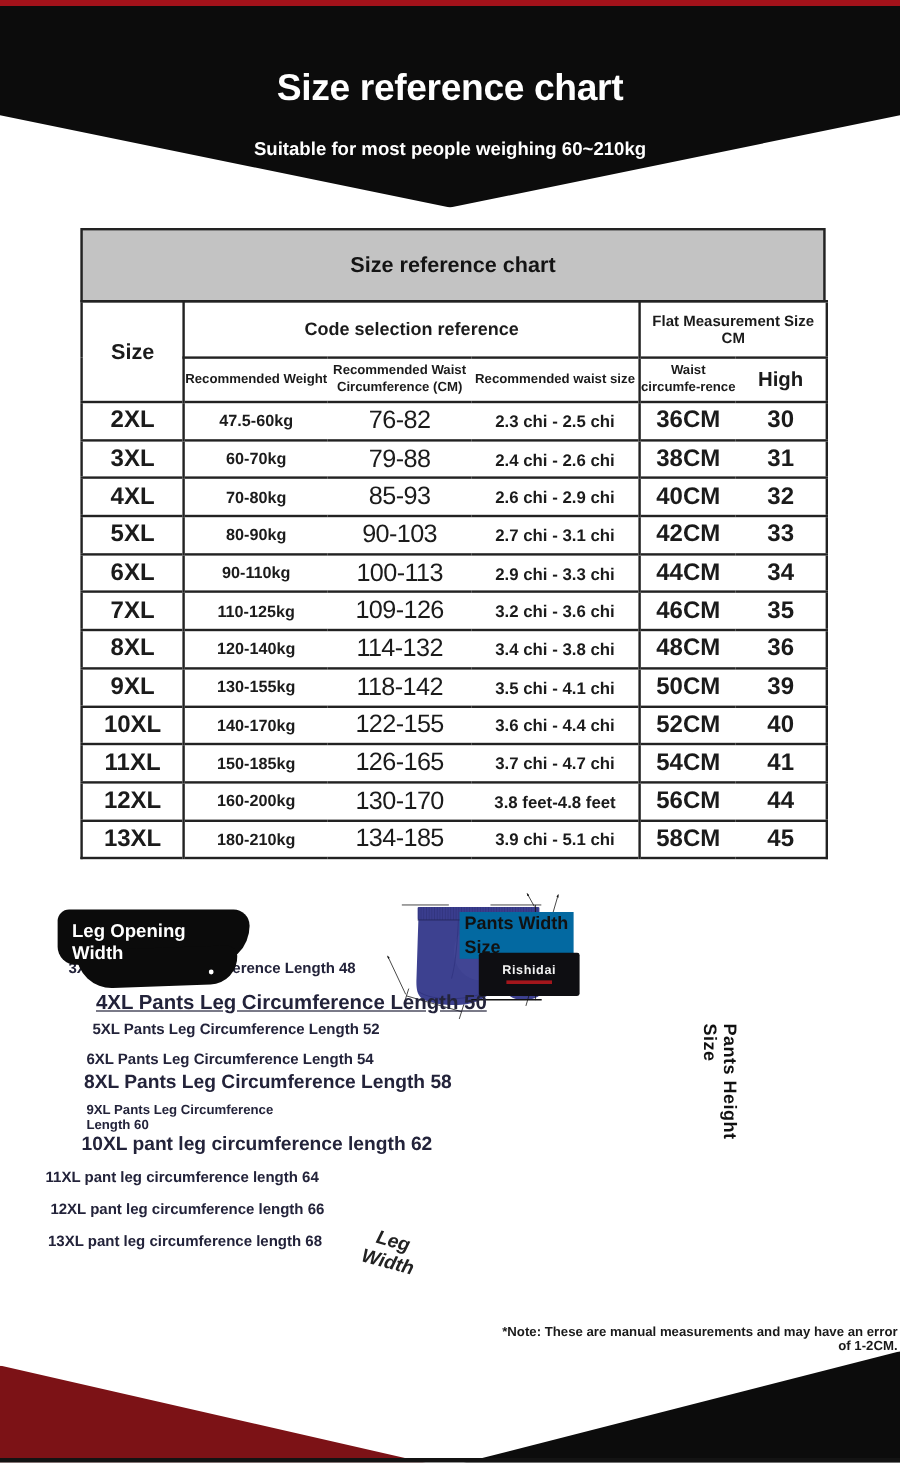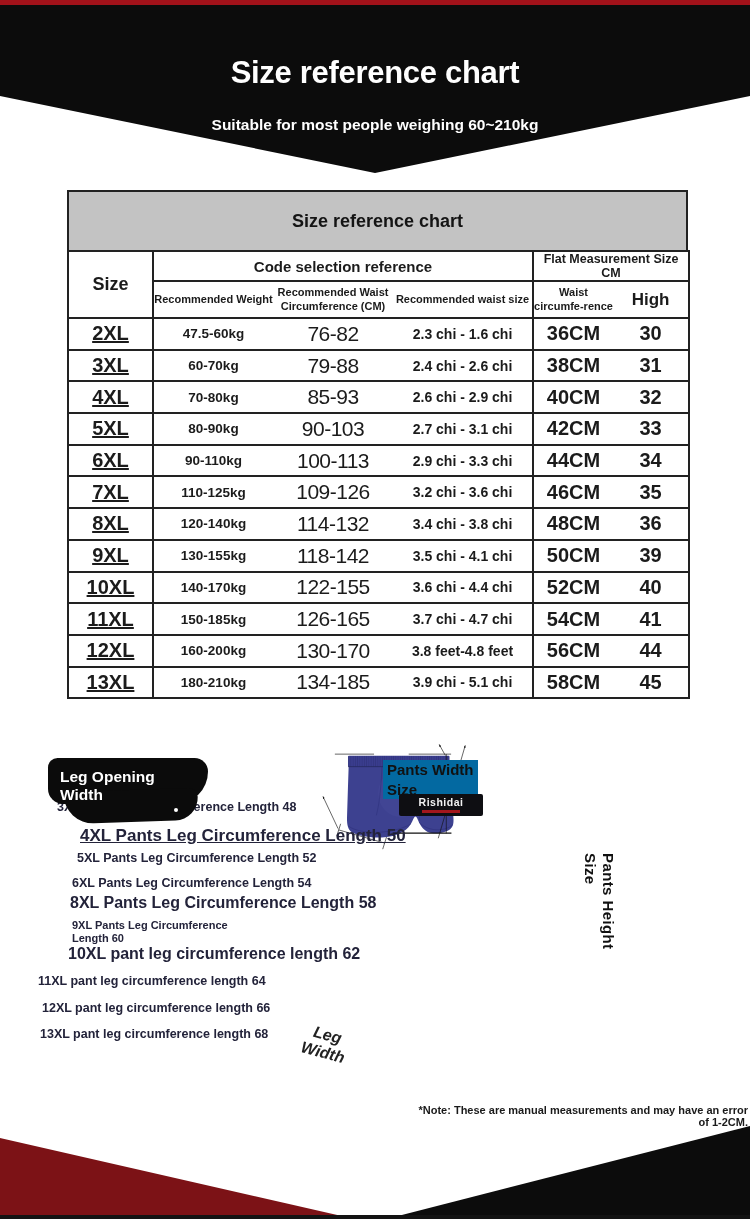--- a/index.html
+++ b/index.html
@@ -17,29 +17,29 @@
 
   
   .table-title-bar{position:absolute;left:67px;top:190px;width:621px;height:62px;background:#c3c3c3;
                    border:2px solid #222;box-sizing:border-box;display:flex;align-items:center;
                    justify-content:center;font-size:18px;font-weight:bold;color:#141414;}
   table.size-table{position:absolute;left:67px;top:250px;width:621px;border-collapse:collapse;
                    table-layout:fixed;border:2px solid #222;}
   .size-table th,.size-table td{border-top:2px solid #222;text-align:center;vertical-align:middle;
                    padding:0;color:#1b1b1b;box-sizing:border-box;}
   .bR{border-right:2px solid #222;}
-  .size-table thead tr:nth-child(1) th{height:30px;}
+  .size-table thead tr:nth-child(1) th{height:47px;}
   .size-table thead tr:nth-child(2) th{height:37px;}
   .size-table tbody td{height:31.7px;}
   th.h-size{font-size:18px;font-weight:bold;}
   th.h-group1{font-size:15px;font-weight:bold;}
   th.h-group2{font-size:12.5px;font-weight:bold;border-radius:13px;}
   th.h-sub{font-size:11px;font-weight:bold;line-height:1.25;}
   th.h-high{font-size:17px;font-weight:bold;}
-  td.c-size{font-size:20px;font-weight:bold;text-decoration:underline;}
+  td.c-size{font-size:20px;font-weight:bold;}
   td.c-weight{font-size:13.5px;font-weight:bold;}
   td.c-waistcm{font-size:21px;font-weight:400;letter-spacing:-.5px;}
   td.c-chi{font-size:14px;font-weight:bold;}
   td.c-flat{font-size:20px;font-weight:600;}
   td.c-high{font-size:20px;font-weight:600;}
 
   
   .diagram-svg{position:absolute;left:0;top:740px;z-index:1;pointer-events:none;}
   .leg-list{position:absolute;inset:0;z-index:2;pointer-events:none;}
   .leg-item{position:absolute;font-weight:bold;color:#23233a;white-space:nowrap;}
@@ -64,21 +64,21 @@
   .blob-label{position:relative;z-index:1;color:#fff;font-size:15.5px;font-weight:bold;padding:10px 12px 0 12px;}
 
   .pants-width-label{position:absolute;left:383px;top:760px;font-size:15px;font-weight:bold;
         line-height:1.3;color:#111;z-index:3;background:#0369a1;padding:0 4px;}
   .pants-height-label{position:absolute;left:582px;top:853px;writing-mode:vertical-rl;font-size:15px;
         font-weight:bold;color:#111;line-height:1.15;letter-spacing:.4px;height:132px;z-index:3;
         background:#fff;}
   .leg-width-label{position:absolute;left:288px;top:1026px;width:74px;text-align:center;font-size:16px;
         font-weight:bold;font-style:italic;color:#222;line-height:1.15;transform:rotate(15deg);z-index:3;}
 
-  .brand-tag{position:absolute;left:399px;top:794px;width:84px;height:22px;background:#0e0e12;
+  .brand-tag{position:absolute;left:399px;top:794px;width:84px;height:36px;background:#0e0e12;
         border-radius:2px;display:flex;flex-direction:column;align-items:center;justify-content:center;
         z-index:3;}
   .brand-tag .brand-text{color:#f2f2f2;font-size:10.5px;font-weight:bold;letter-spacing:.5px;line-height:1;}
   .brand-tag .brand-red{width:38px;height:3px;background:#a3161c;margin-top:2px;}
 
   
   .elasticity-note{position:absolute;left:38px;top:1074px;width:330px;font-size:15px;font-weight:bold;
         line-height:1.18;color:#101010;z-index:2;}
   .measurement-note{position:absolute;left:410px;top:1104px;width:338px;font-size:11px;font-weight:bold;
         color:#1a1a1a;text-align:right;z-index:2;}
@@ -123,21 +123,21 @@
         <th class="h-sub">Waist circumfe-rence</th>
         <th class="h-high">High</th>
       </tr>
     </thead>
     <tbody>
 
         <tr>
           <td class="c-size bR">2XL</td>
           <td class="c-weight">47.5-60kg</td>
           <td class="c-waistcm">76-82</td>
-          <td class="c-chi bR">2.3 chi - 1.6 chi</td>
+          <td class="c-chi bR">2.3 chi - 2.5 chi</td>
           <td class="c-flat">36CM</td>
           <td class="c-high">30</td>
         </tr>
 
         <tr>
           <td class="c-size bR">3XL</td>
           <td class="c-weight">60-70kg</td>
           <td class="c-waistcm">79-88</td>
           <td class="c-chi bR">2.4 chi - 2.6 chi</td>
           <td class="c-flat">38CM</td>

